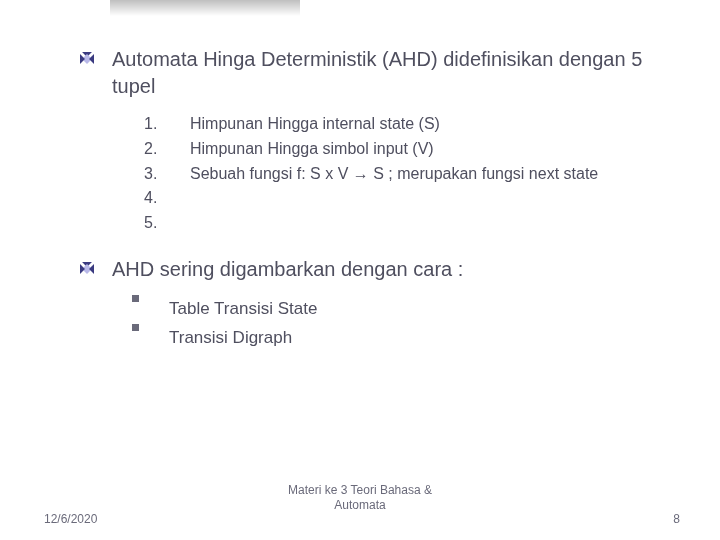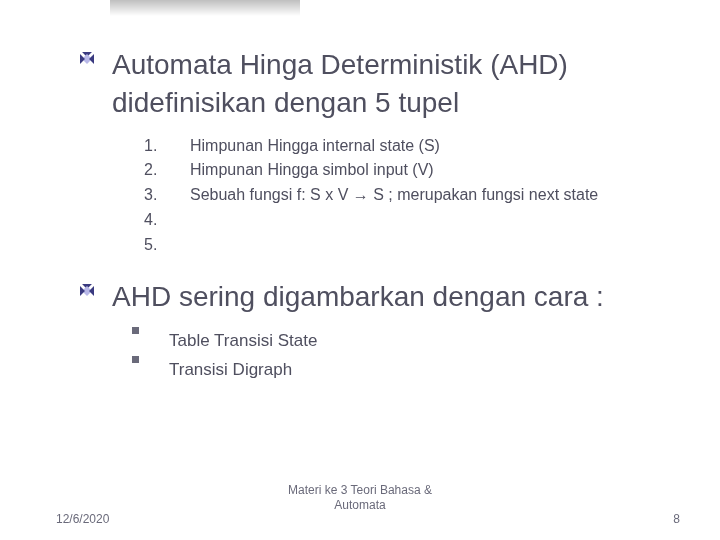--- a/index.html
+++ b/index.html
@@ -37,21 +37,21 @@
     padding-left: 34px;
   }
   .diamond-icon {
     flex: 0 0 auto;
     width: 14px;
     height: 14px;
     margin-top: 6px;
     margin-right: 18px;
   }
   .main-text {
-    font-size: 28px;
+    font-size: 20px;
     line-height: 1.35;
     color: #4f4f5f;
   }
   .numlist {
     margin-left: 98px;
     margin-bottom: 20px;
   }
   .numitem {
     display: flex;
     font-size: 16px;
@@ -83,21 +83,21 @@
   .footer {
     position: absolute;
     bottom: 14px;
     left: 0;
     width: 100%;
     font-size: 12px;
     color: #6a6a7a;
   }
   .footer-date {
     position: absolute;
-    left: 56px;
+    left: 44px;
     bottom: 0;
   }
   .footer-center {
     position: absolute;
     left: 50%;
     transform: translateX(-50%);
     bottom: 13px;
     text-align: center;
     line-height: 1.25;
     white-space: pre-line;

